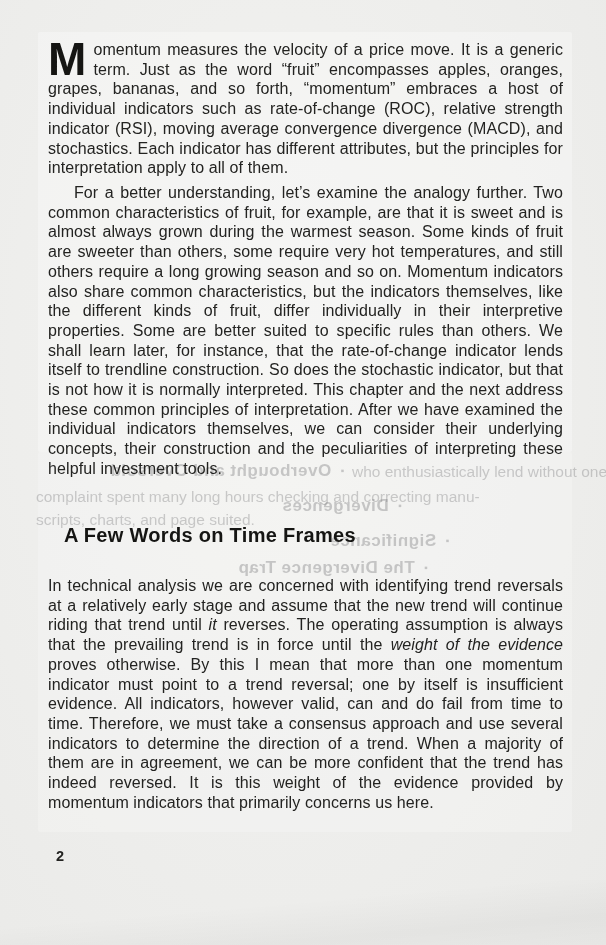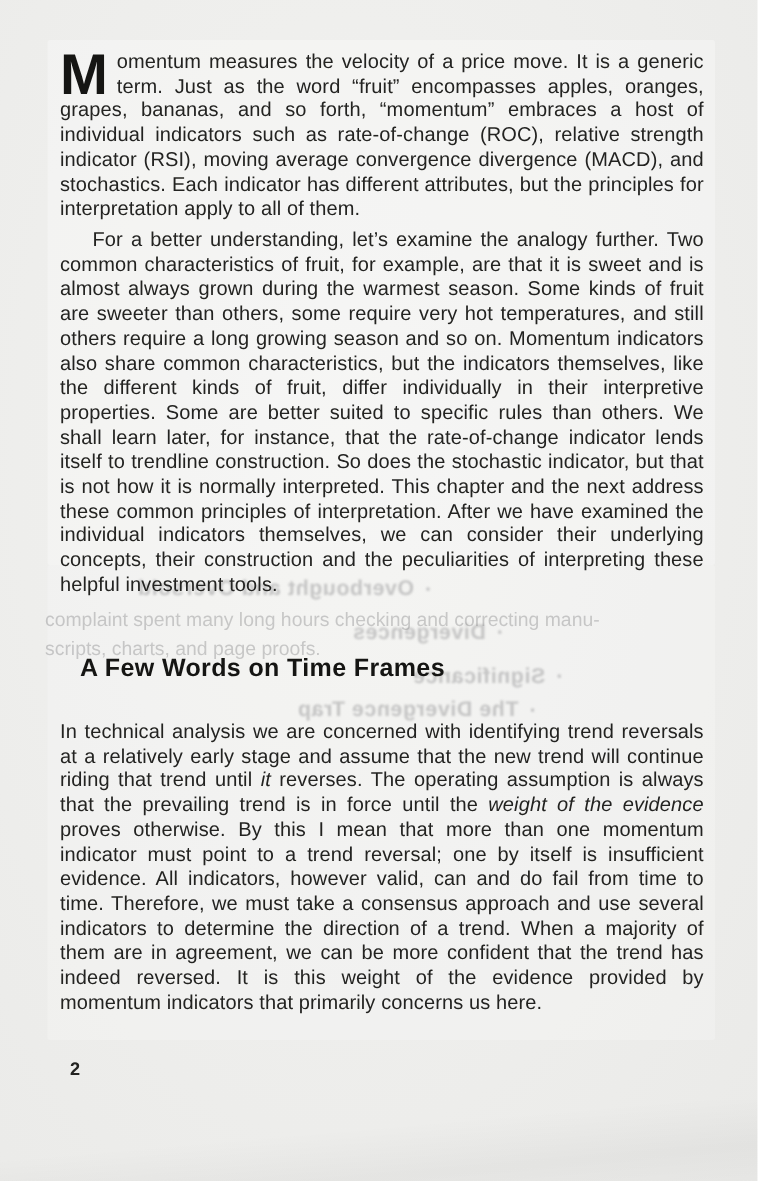--- a/index.html
+++ b/index.html
@@ -92,23 +92,24 @@
 </head>
 <body>
 
 <div class="page">
 
   <div class="text-bg"></div>
   <div class="text-bg2"></div>
   <div class="bottom-shade"></div>
 
   <div class="ghost ghost-mirror" style="left:110px; top:461px; font-size:17px;"><span class="sq">▪</span><span>Overbought and Oversold</span></div>
+  <div class="ghost ghost-normal" style="left:352px; top:463px;">who enthusiastically lend without one</div>
   <div class="ghost ghost-normal" style="left:36px; top:488px;">complaint spent many long hours checking and correcting manu-</div>
   <div class="ghost ghost-mirror" style="left:282px; top:496px; font-size:17px;"><span class="sq">▪</span><span>Divergences</span></div>
-  <div class="ghost ghost-normal" style="left:36px; top:511px;">scripts, charts, and page proofs.</div>
+  <div class="ghost ghost-normal" style="left:36px; top:511px;">scripts, charts, and page suited.</div>
   <div class="ghost ghost-mirror" style="left:330px; top:531px; font-size:17px;"><span class="sq">▪</span><span>Significance</span></div>
   <div class="ghost ghost-mirror" style="left:238px; top:558px; font-size:17px;"><span class="sq">▪</span><span>The Divergence Trap</span></div>
 
   <p class="bodytext" style="top:40px;"><span class="dropcap">M</span><span>omentum measures the velocity of a price move.  It is a generic term. Just as the word “fruit” encompasses apples, oranges, grapes, bananas, and so forth, “momentum” embraces a host of individual indicators such as rate-of-change (ROC), relative strength indicator (RSI), moving average convergence divergence (MACD), and stochastics. Each indicator has different attributes, but the principles for interpretation apply to all of them.</span></p>
 
   <p class="bodytext indent" style="top:183px;">For a better understanding, let’s examine the analogy further. Two common characteristics of fruit, for example, are that it is sweet and is almost always grown during the warmest season. Some kinds of fruit are sweeter than others, some require very hot temperatures, and still others require a long growing season and so on.  Momentum indicators also share common characteristics, but the indicators themselves, like the different kinds of fruit, differ individually in their interpretive properties.  Some are better suited to specific rules than others.  We shall learn later, for instance, that the rate-of-change indicator lends itself to trendline construction. So does the stochastic indicator, but that is not how it is normally interpreted.  This chapter and the next address these common principles of interpretation.  After we have examined the individual indicators themselves, we can consider their underlying concepts, their construction and the peculiarities of interpreting these helpful investment tools.</p>
 
   <h2 class="heading">A Few Words on Time Frames</h2>
 
   <p class="bodytext" style="top:576px;"><span>In technical analysis we are concerned with identifying trend reversals at a relatively early stage and assume that the new trend will continue riding that trend until </span><i>it</i><span> reverses.  The operating assumption is always that the prevailing trend is in force until the </span><i>weight of the evidence</i><span> proves otherwise.  By this I mean that more than one momentum indicator must point to a trend reversal; one by itself is insufficient evidence. All indicators, however valid, can and do fail from time to time. Therefore, we must take a consensus approach and use several indicators to determine the direction of a trend. When a majority of them are in agreement, we can be more confident that the trend has indeed reversed.  It is this weight of the evidence provided by momentum indicators that primarily concerns us here.</span></p>

